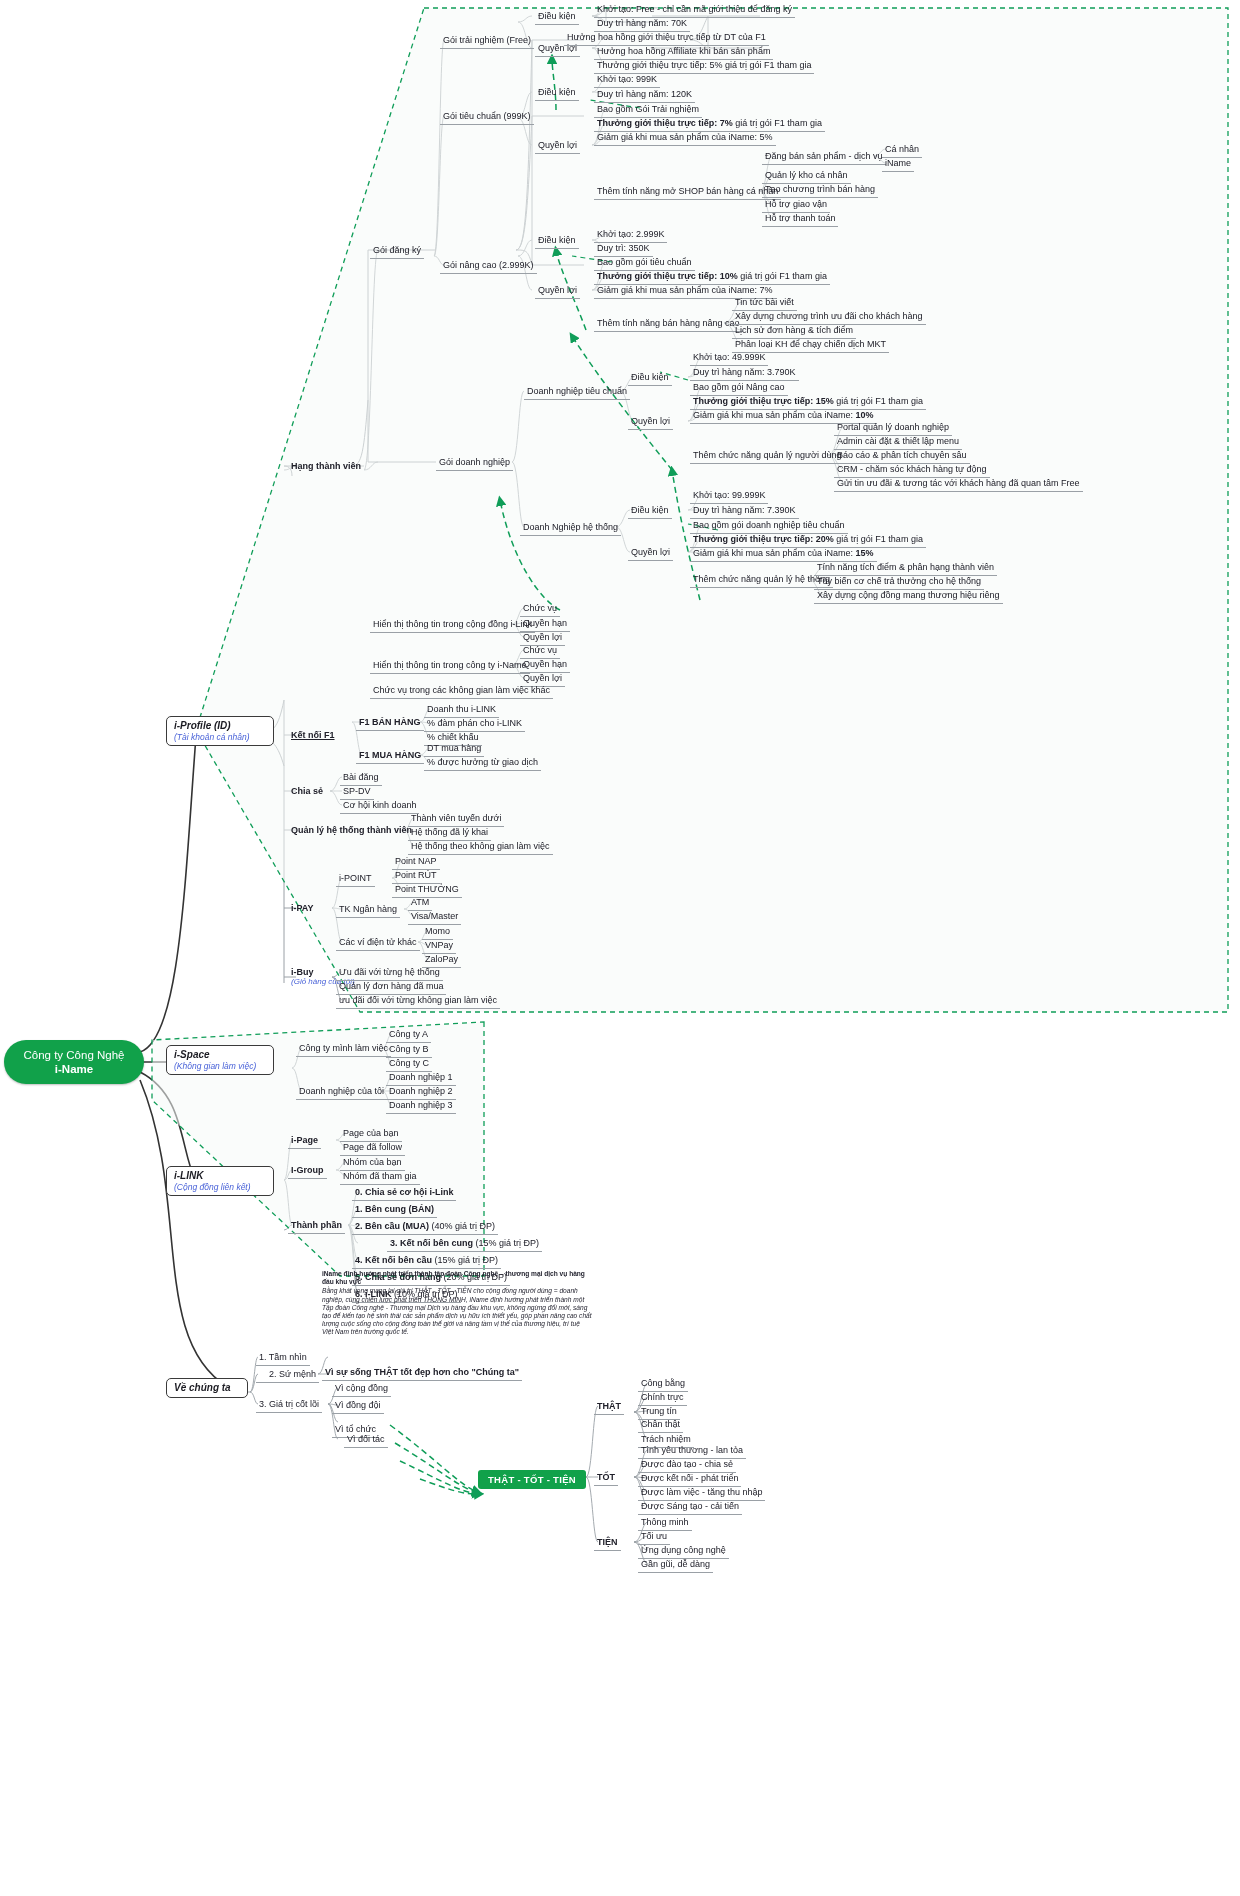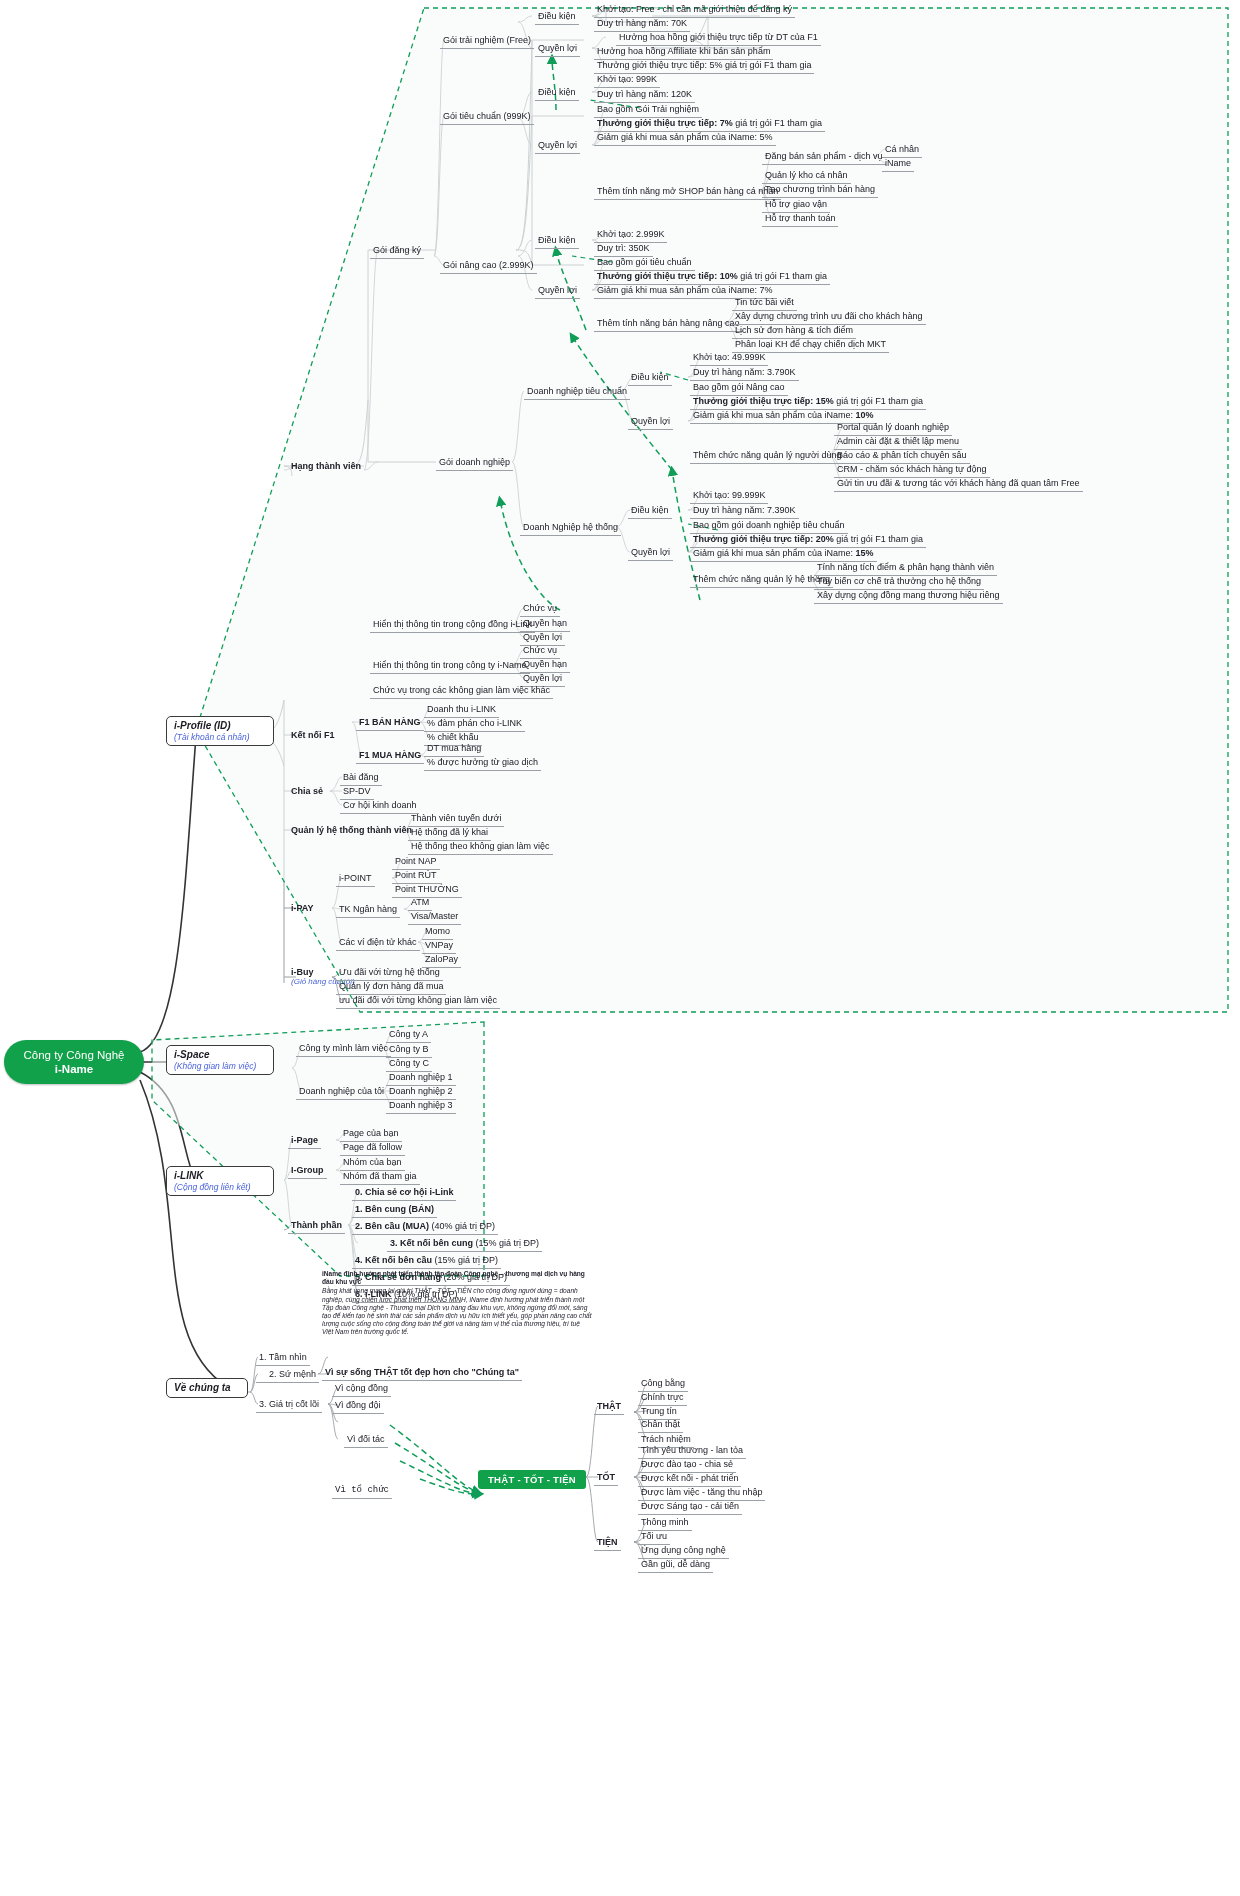--- a/index.html
+++ b/index.html
@@ -272,41 +272,41 @@
   </div>
   <div class="boxnode" style="left:166px;top:1166px;width:92px;">
     <div class="ttl">i-LINK</div>
     <div class="sub">(Cộng đồng liên kết)</div>
   </div>
   <div class="boxnode" style="left:166px;top:1378px;width:66px;">
     <div class="ttl">Về chúng ta</div>
   </div>
 
   <div class="node b" style="left:288px;top:460px;">Hạng thành viên</div>
-  <div class="node b" style="left:288px;top:729px;">Kết nối F1</div>
+  <div class="node b" style="left:288px;top:729px;text-decoration:underline;">Kết nối F1</div>
   <div class="node b" style="left:288px;top:785px;">Chia sẻ</div>
   <div class="node b" style="left:288px;top:824px;">Quản lý hệ thống thành viên</div>
   <div class="node b" style="left:288px;top:902px;">i-PAY</div>
   <div class="node b" style="left:288px;top:966px;">i-Buy</div>
   <div class="node" style="left:288px;top:975px;color:#4a63d8;font-style:italic;font-size:8px;">(Giỏ hàng của tôi)</div>
 
   <div class="node u" style="left:370px;top:244px;">Gói đăng ký</div>
   <div class="node u" style="left:436px;top:456px;">Gói doanh nghiệp</div>
 
   <div class="node u" style="left:440px;top:34px;">Gói trải nghiệm (Free)</div>
   <div class="node u" style="left:440px;top:110px;">Gói tiêu chuẩn (999K)</div>
   <div class="node u" style="left:440px;top:259px;">Gói nâng cao (2.999K)</div>
   <div class="node u" style="left:524px;top:385px;">Doanh nghiệp tiêu chuẩn</div>
   <div class="node u" style="left:520px;top:521px;">Doanh Nghiệp hệ thống</div>
 
   <div class="node u" style="left:535px;top:10px;">Điều kiện</div>
   <div class="node u" style="left:535px;top:42px;">Quyền lợi</div>
   <div class="node u" style="left:594px;top:3px;">Khởi tạo: Free - chỉ cần mã giới thiệu để đăng ký</div>
   <div class="node u" style="left:594px;top:17px;">Duy trì hàng năm: 70K</div>
-  <div class="node u" style="left:616px;top:31px;">Hưởng hoa hồng giới thiệu trực tiếp từ DT của F1</div>
+  <div class="node u" style="left:564px;top:31px;">Hưởng hoa hồng giới thiệu trực tiếp từ DT của F1</div>
   <div class="node u" style="left:594px;top:45px;">Hưởng hoa hồng Affiliate khi bán sản phẩm</div>
   <div class="node u" style="left:594px;top:59px;">Thưởng giới thiệu trực tiếp: 5% giá trị gói F1 tham gia</div>
 
   <div class="node u" style="left:535px;top:86px;">Điều kiện</div>
   <div class="node u" style="left:535px;top:139px;">Quyền lợi</div>
   <div class="node u" style="left:594px;top:73px;">Khởi tạo: 999K</div>
   <div class="node u" style="left:594px;top:88px;">Duy trì hàng năm: 120K</div>
   <div class="node u" style="left:594px;top:103px;">Bao gồm Gói Trải nghiệm</div>
   <div class="node u" style="left:594px;top:117px;"><b>Thưởng giới thiệu trực tiếp: 7%</b> giá trị gói F1 tham gia</div>
   <div class="node u" style="left:594px;top:131px;">Giảm giá khi mua sản phẩm của iName: 5%</div>
@@ -426,21 +426,21 @@
   <div class="node u" style="left:352px;top:1254px;"><b>4. Kết nối bên cầu</b> (15% giá trị ĐP)</div>
   <div class="node u" style="left:352px;top:1271px;"><b>5. Chia sẻ đơn hàng</b> (20% giá trị ĐP)</div>
   <div class="node u" style="left:352px;top:1288px;"><b>6. i-LINK</b> (10% giá trị ĐP)</div>
 
   <div class="node u" style="left:256px;top:1351px;">1. Tầm nhìn</div>
   <div class="node u" style="left:256px;top:1368px;padding-left:13px;">2. Sứ mệnh</div>
   <div class="node u" style="left:256px;top:1398px;">3. Giá trị cốt lõi</div>
   <div class="node u b" style="left:322px;top:1366px;">Vì sự sống THẬT tốt đẹp hơn cho "Chúng ta"</div>
   <div class="node u" style="left:332px;top:1382px;">Vì cộng đồng</div>
   <div class="node u" style="left:332px;top:1399px;">Vì đồng đội</div>
-  <div class="node u" style="left:332px;top:1484px;font-family:Liberation Mono, monospace;">Vì tổ chức</div>
+  <div class="node u" style="left:332px;top:1423px;">Vì tổ chức</div>
   <div class="node u" style="left:344px;top:1433px;">Vì đối tác</div>
 
   <div class="para" style="left:322px;top:1270px;">
     <b>iName định hướng phát triển thành tập đoàn Công nghệ – thương mại dịch vụ hàng đầu khu vực</b>
     <div class="it" style="margin-top:1px;">Bằng khát vọng mang lại giá trị THẬT - TỐT - TIỆN cho cộng đồng người dùng = doanh nghiệp, cùng chiến lược phát triển THÔNG MINH, iName định hướng phát triển thành một Tập đoàn Công nghệ - Thương mại Dịch vụ hàng đầu khu vực, không ngừng đổi mới, sáng tạo để kiến tạo hệ sinh thái các sản phẩm dịch vụ hữu ích thiết yếu, góp phần nâng cao chất lượng cuộc sống cho cộng đồng toàn thể giới và nâng tầm vị thế của thương hiệu, trí tuệ Việt Nam trên trường quốc tế.</div>
   </div>
 
   <div class="pillnode" style="left:478px;top:1470px;">THẬT - TỐT - TIỆN</div>
 
   <div class="node u b" style="left:594px;top:1400px;">THẬT</div>

